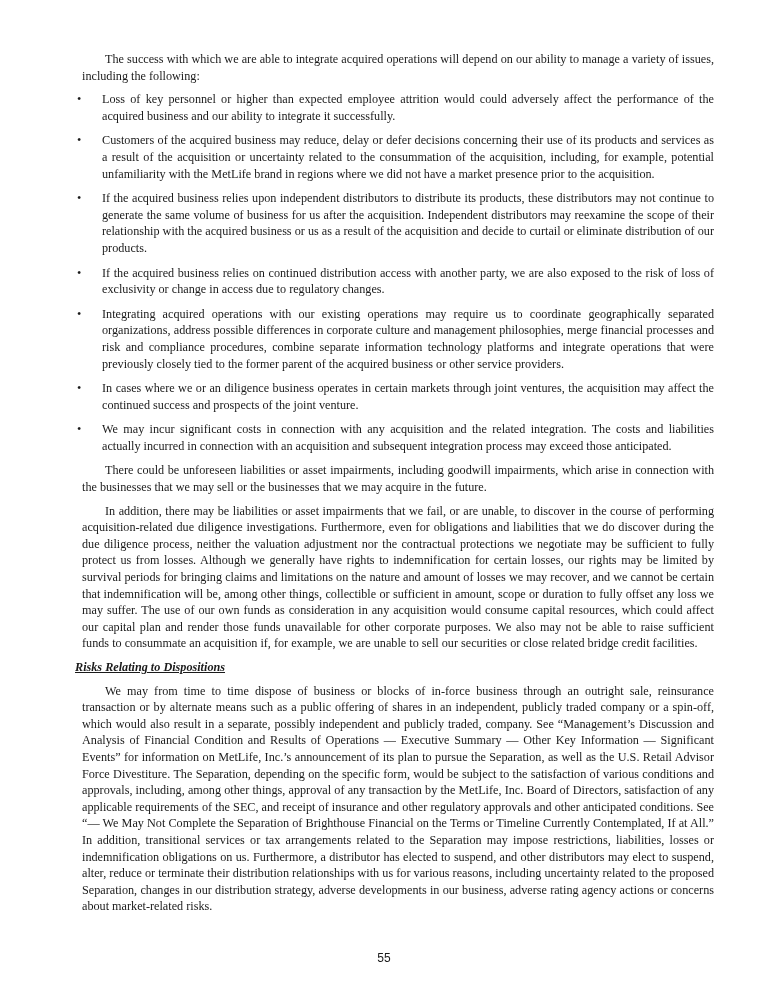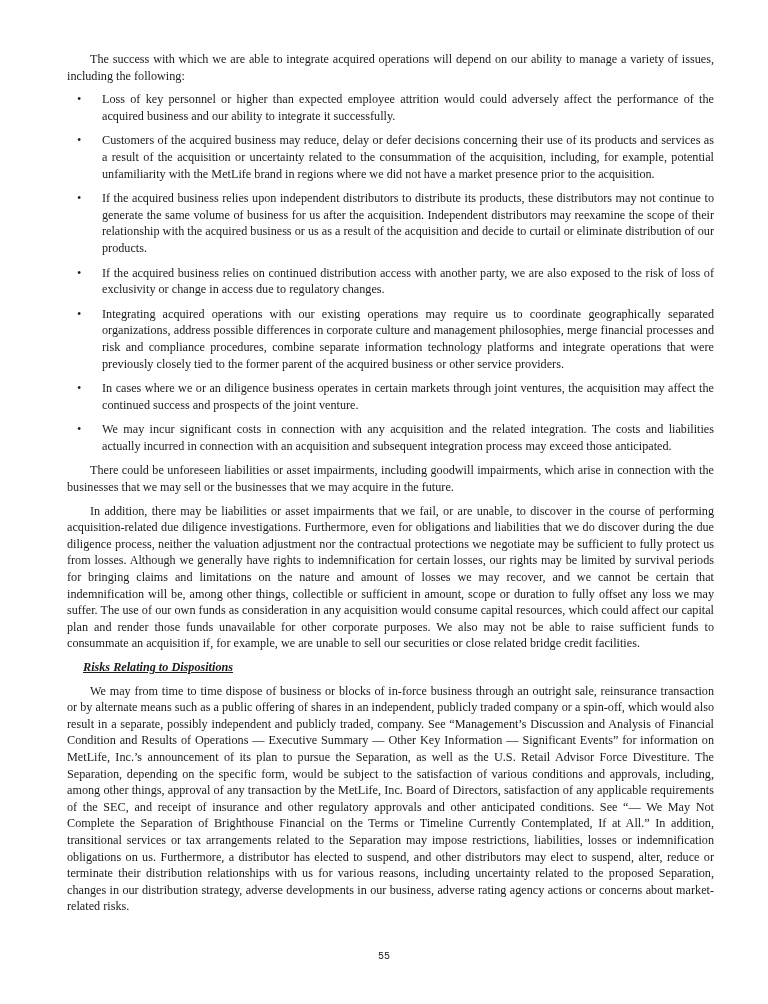--- a/index.html
+++ b/index.html
@@ -2,28 +2,28 @@
 <html><head>
 <meta charset="utf-8">
 <style>
   html, body { margin: 0; padding: 0; background: #ffffff; }
   body { width: 768px; height: 1004px; position: relative; overflow: hidden; }
   .page {
     position: absolute; left: 67px; top: 51px; width: 647px;
     font-family: "Liberation Serif", serif; font-size: 12.2px; line-height: 16.6px;
     color: #1a1a1a; text-align: justify;
   }
-  .para { margin: 0 0 7px 0; text-indent: 23px; }
+  .para { margin: 0 0 7px 15px; text-indent: 23px; }
   .bullets { list-style: none; margin: 0 0 6px 0; padding: 0; }
   .bullet { position: relative; padding-left: 35px; margin: 0 0 8px 0; }
   .bullet-mark { position: absolute; left: 10px; top: 0; }
-  .heading { font-weight: bold; font-style: italic; text-decoration: underline; margin: 0 0 7px 16px; text-align: left; }
+  .heading { font-weight: bold; font-style: italic; text-decoration: underline; margin: 0 0 7px 8px; text-align: left; }
   .page-number {
     position: absolute; left: 0; width: 768px; top: 951px; text-align: center;
-    font-family: Liberation Mono, monospace; font-size: 10px; color: #1a1a1a;
+    font-family: Liberation Sans, sans-serif; font-size: 12px; color: #1a1a1a;
   }
 </style>
 </head>
 <body>
 
 <div class="page">
   <p class="para">The success with which we are able to integrate acquired operations will depend on our ability to manage a variety of issues, including the following:</p>
 
   <ul class="bullets">
     <li class="bullet"><span class="bullet-mark">•</span><span>Loss of key personnel or higher than expected employee attrition would could adversely affect the performance of the acquired business and our ability to integrate it successfully.</span></li>

